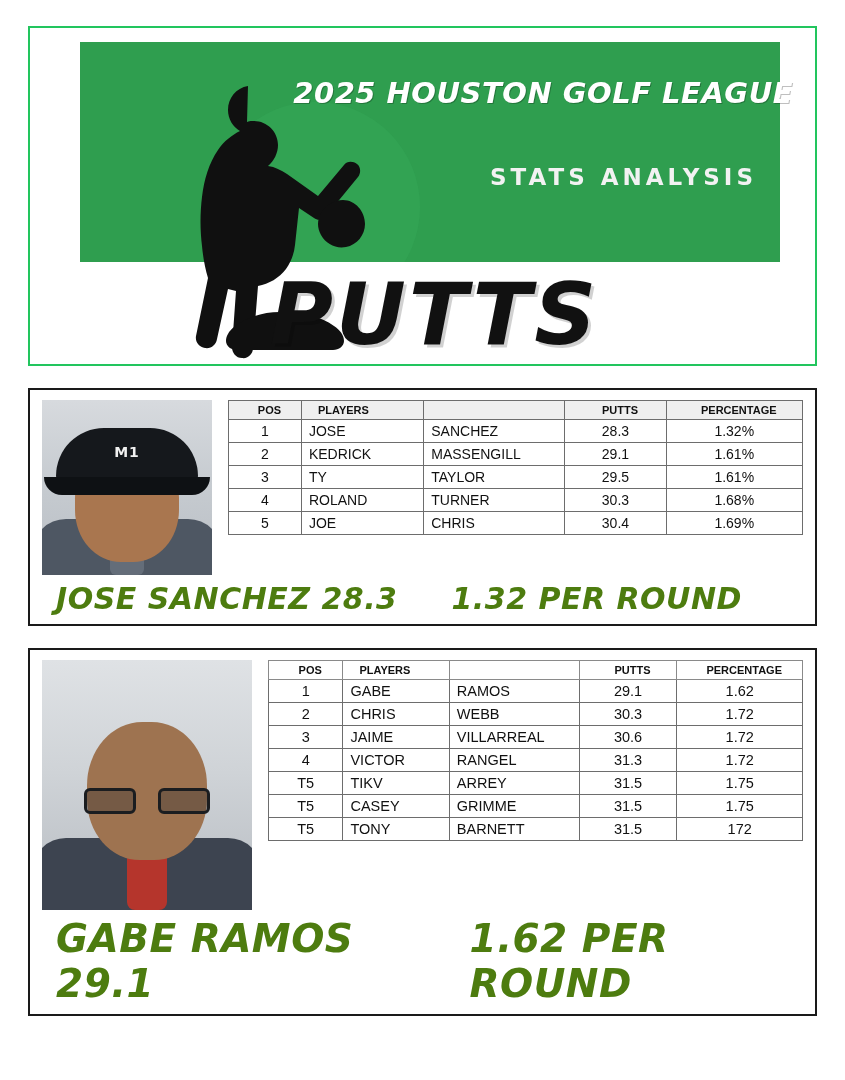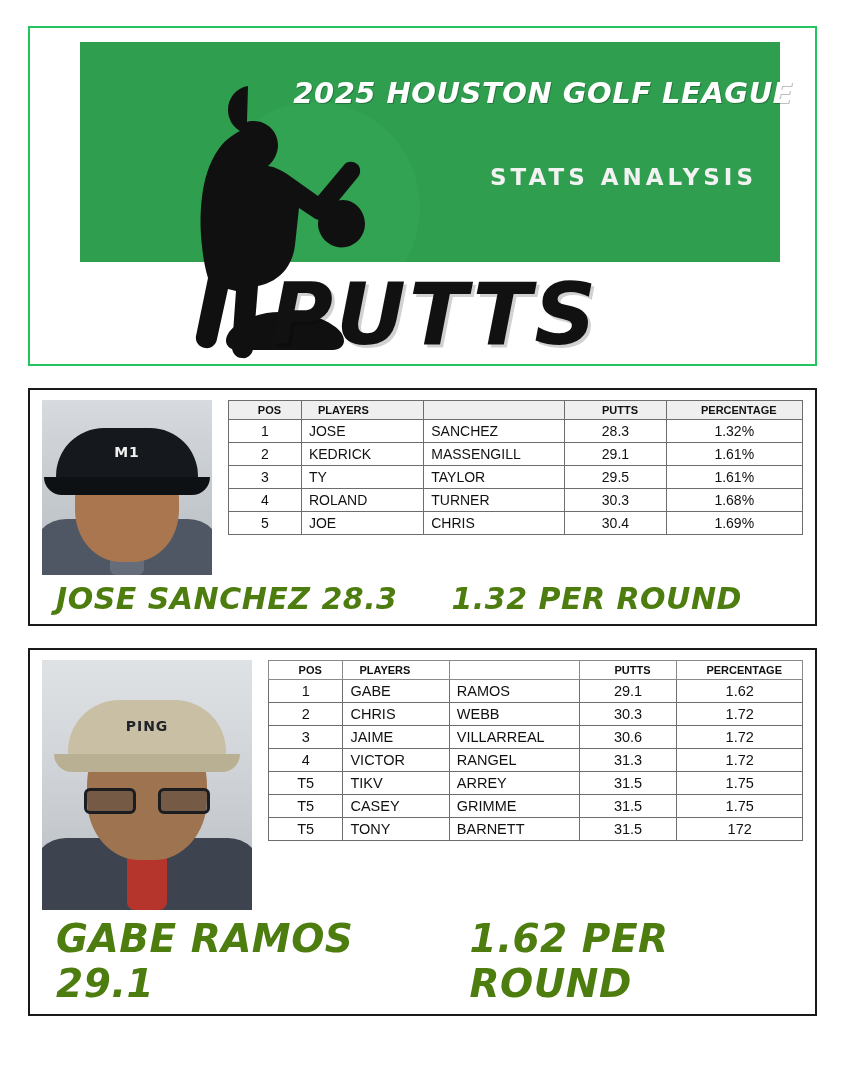--- a/index.html
+++ b/index.html
@@ -343,23 +343,20 @@
 
   <div class="stat-panel panel2">
     <div class="stat-top">
       <div class="photo p2">
         <div class="ph-body"></div>
         <div class="ph-face"></div>
         <div class="ph-glasses">
             <span class="l"></span>
             <span class="r"></span>
           </div>
-        <div class="ph-cap">
-          <div class="ph-caplogo">PING</div>
-        </div>
       </div>
 
       <table class="stats">
         <thead>
           <tr>
             <th class="c-pos">POS</th>
             <th class="c-first">PLAYERS</th>
             <th class="c-last"></th>
             <th class="c-putts">PUTTS</th>
             <th class="c-pct">PERCENTAGE</th>

